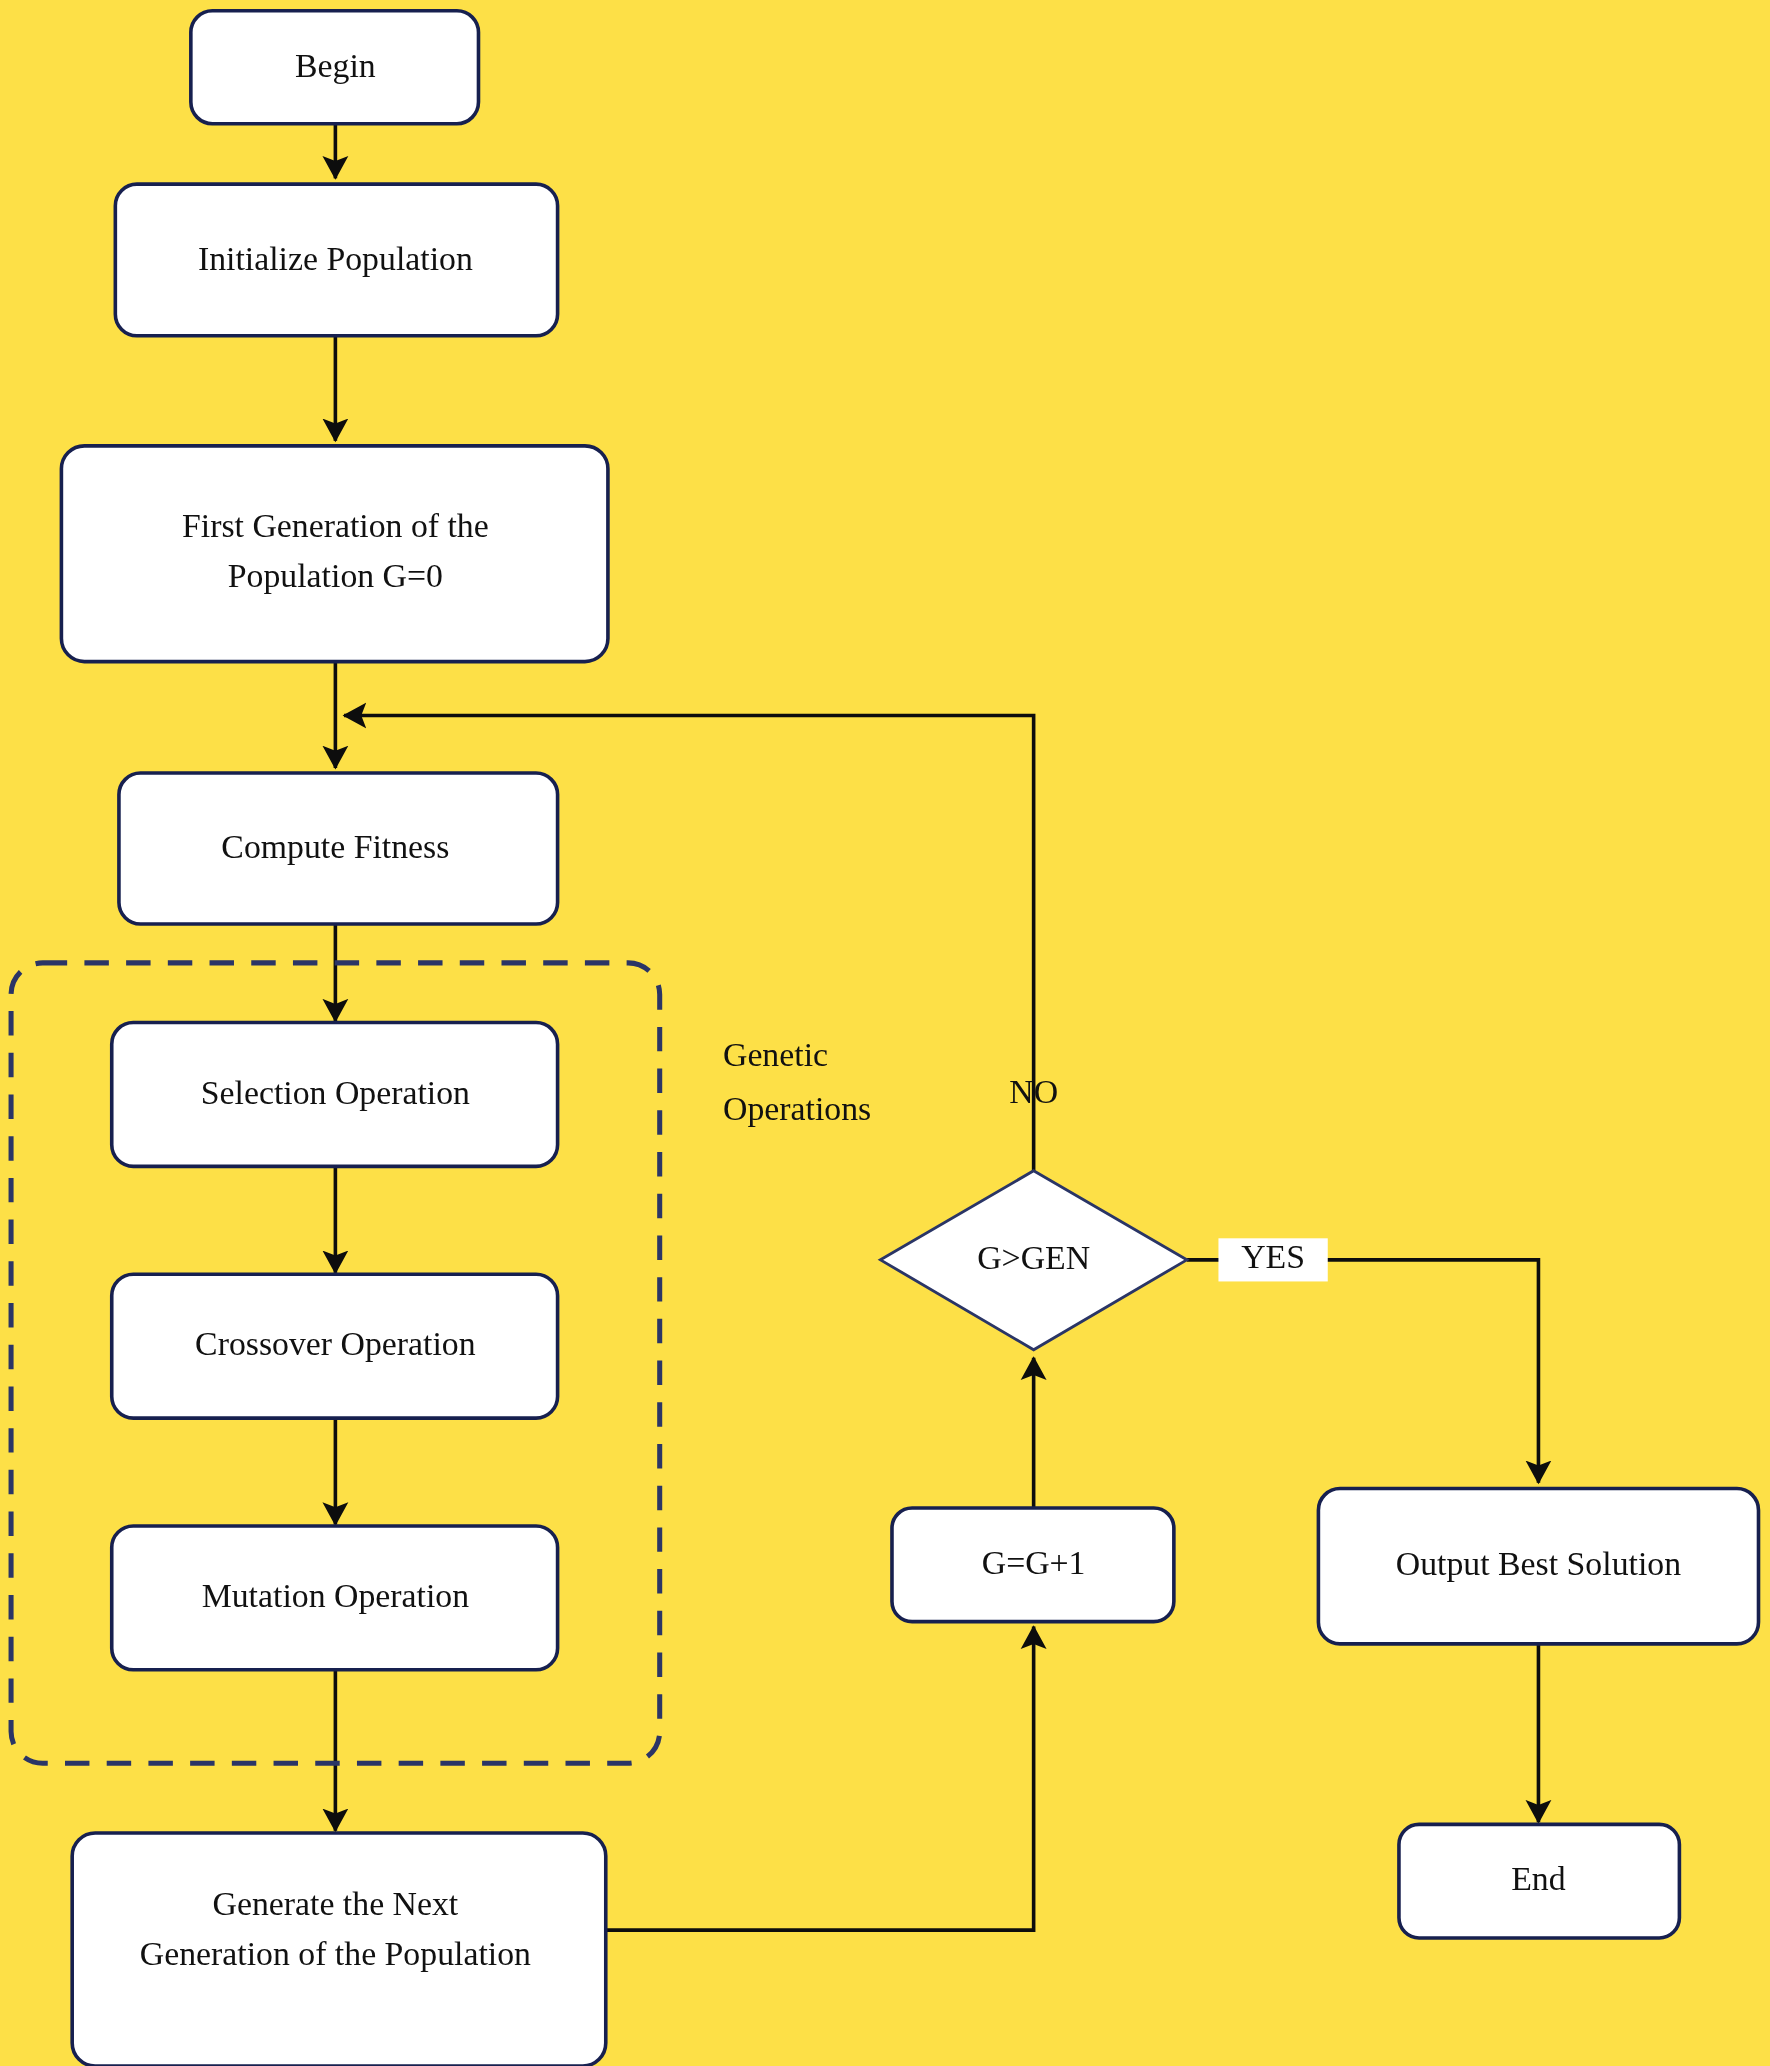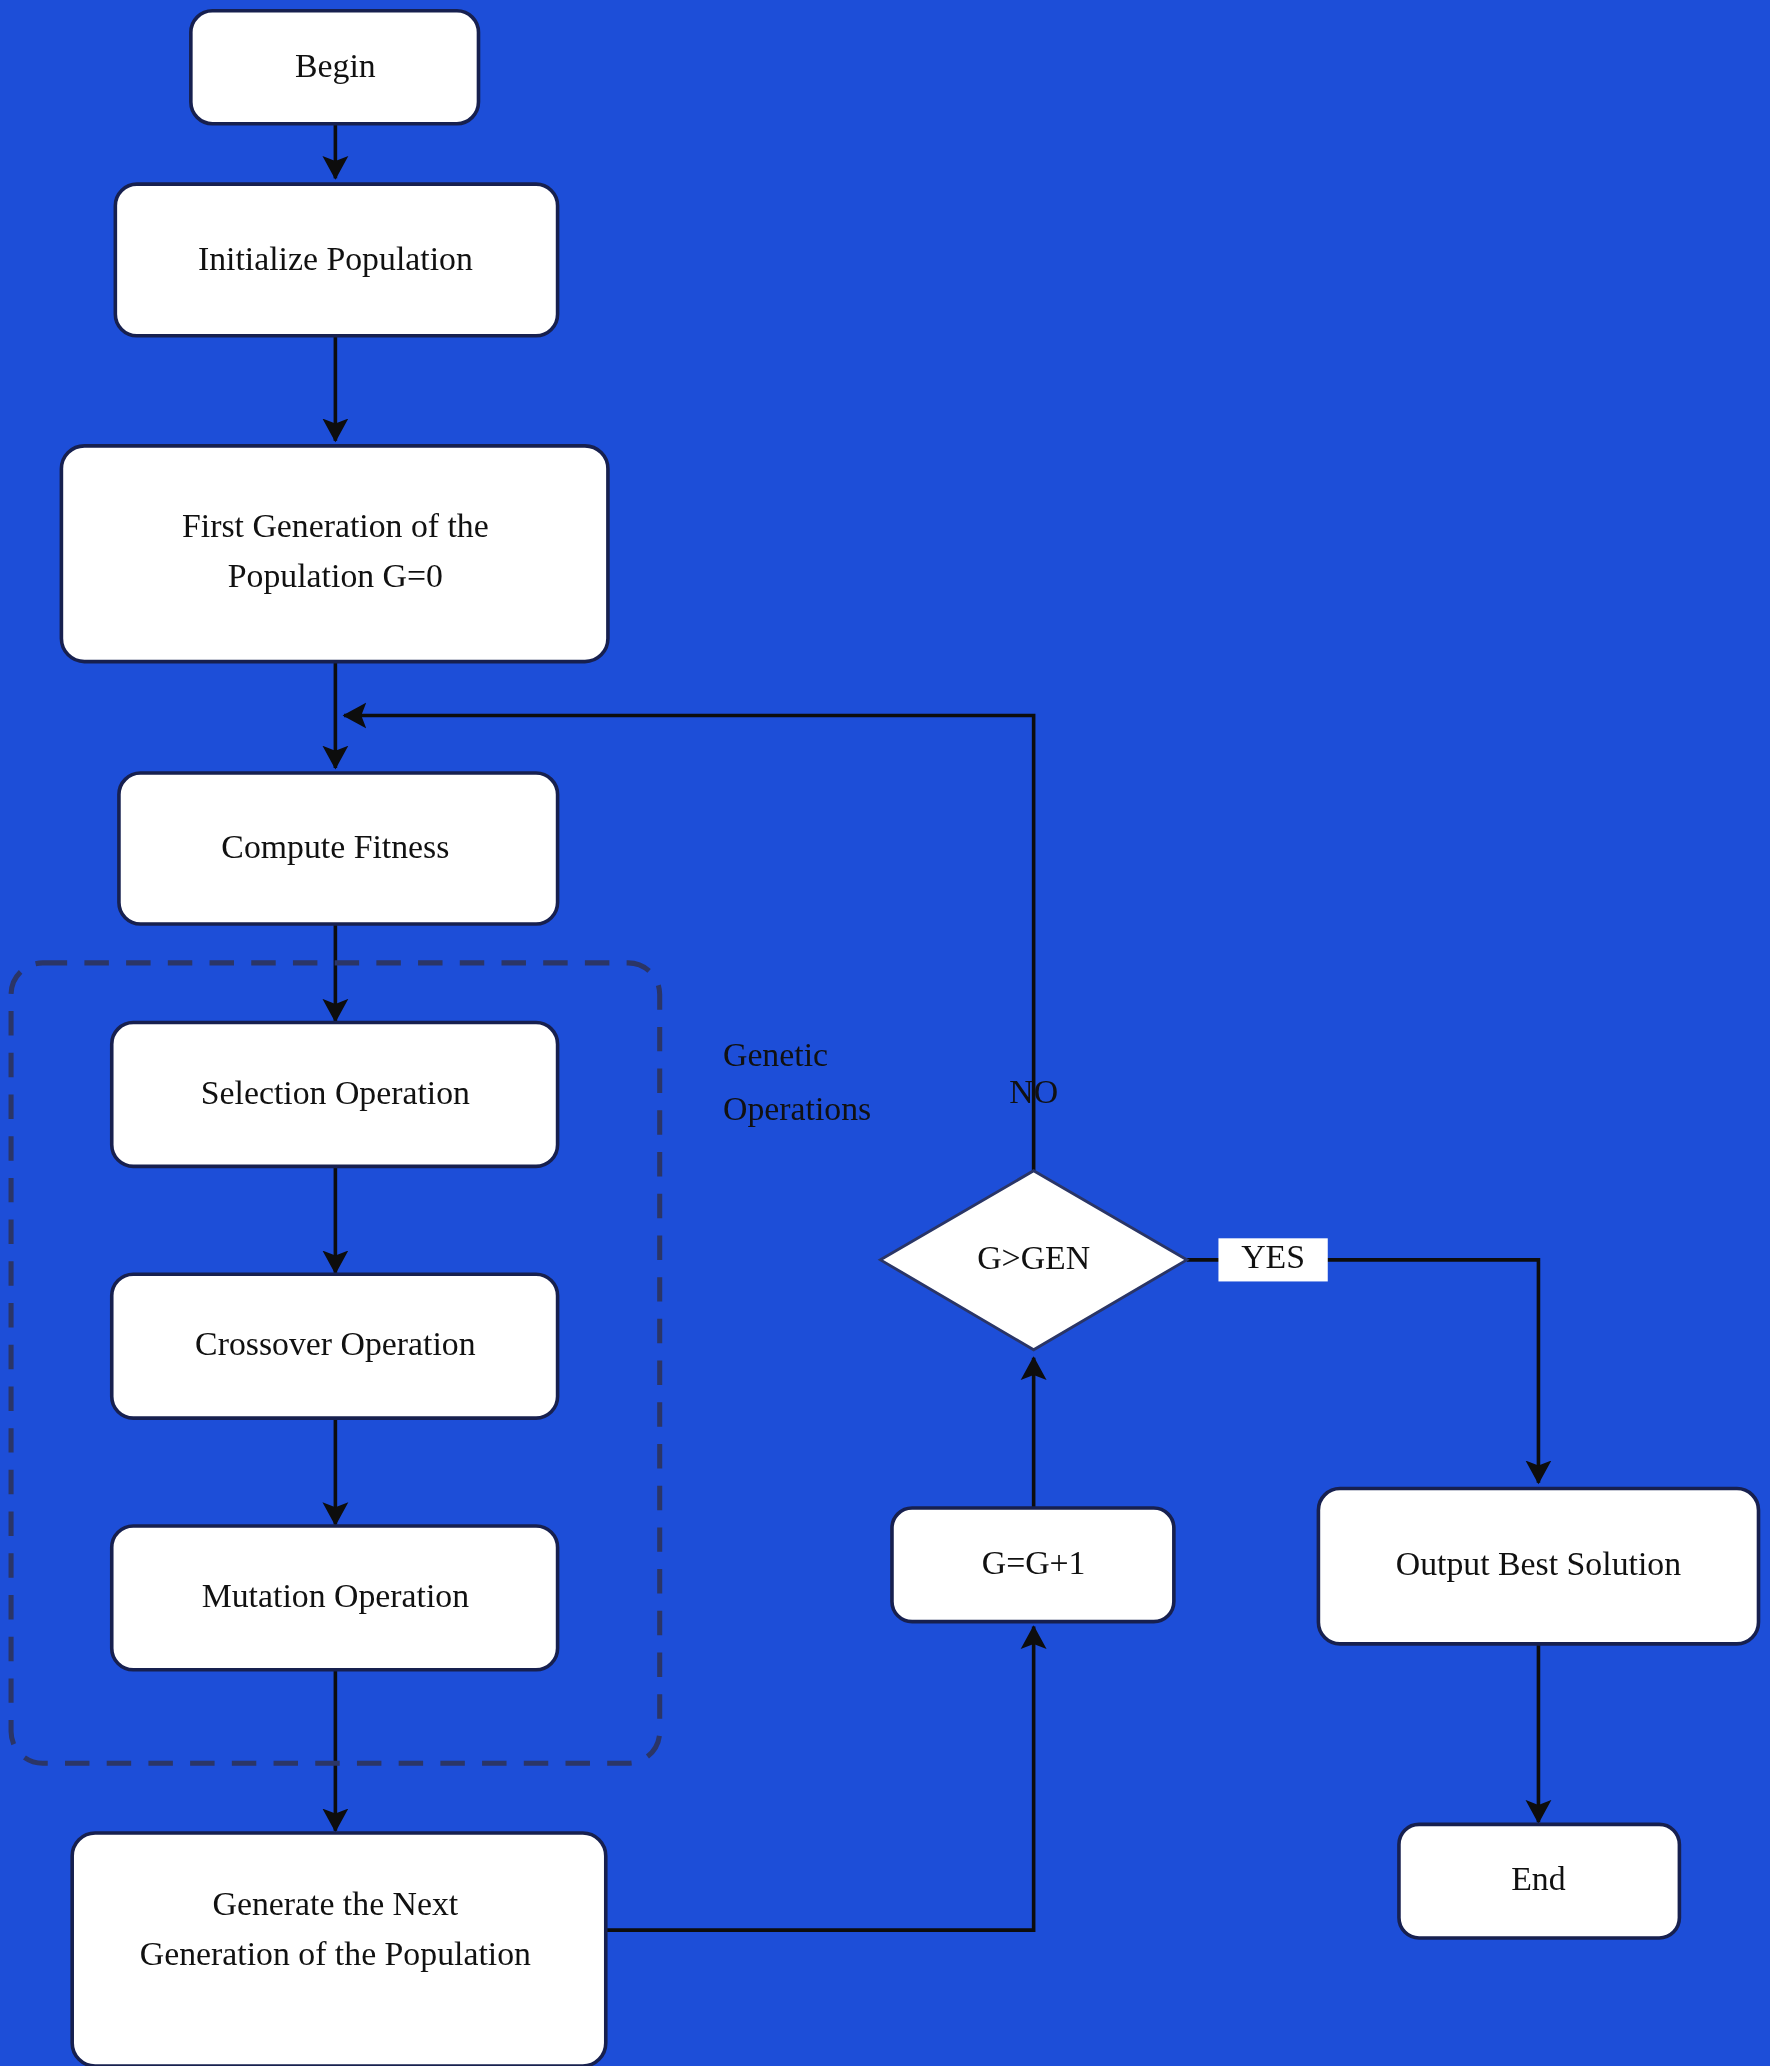--- a/index.html
+++ b/index.html
@@ -7,21 +7,21 @@
     padding: 0;
     background: #ffffff;
   }
   body {
     font-family: "Liberation Serif", "DejaVu Serif", serif;
   }
   #flow-root {
     position: relative;
     width: 1771px;
     height: 2066px;
-    background: #1d4ed8;
+    background: #fde047;
     overflow: hidden;
   }
   svg#flow-svg {
     position: absolute;
     top: 0;
     left: 0;
     width: 1771px;
     height: 2066px;
     display: block;
   }

